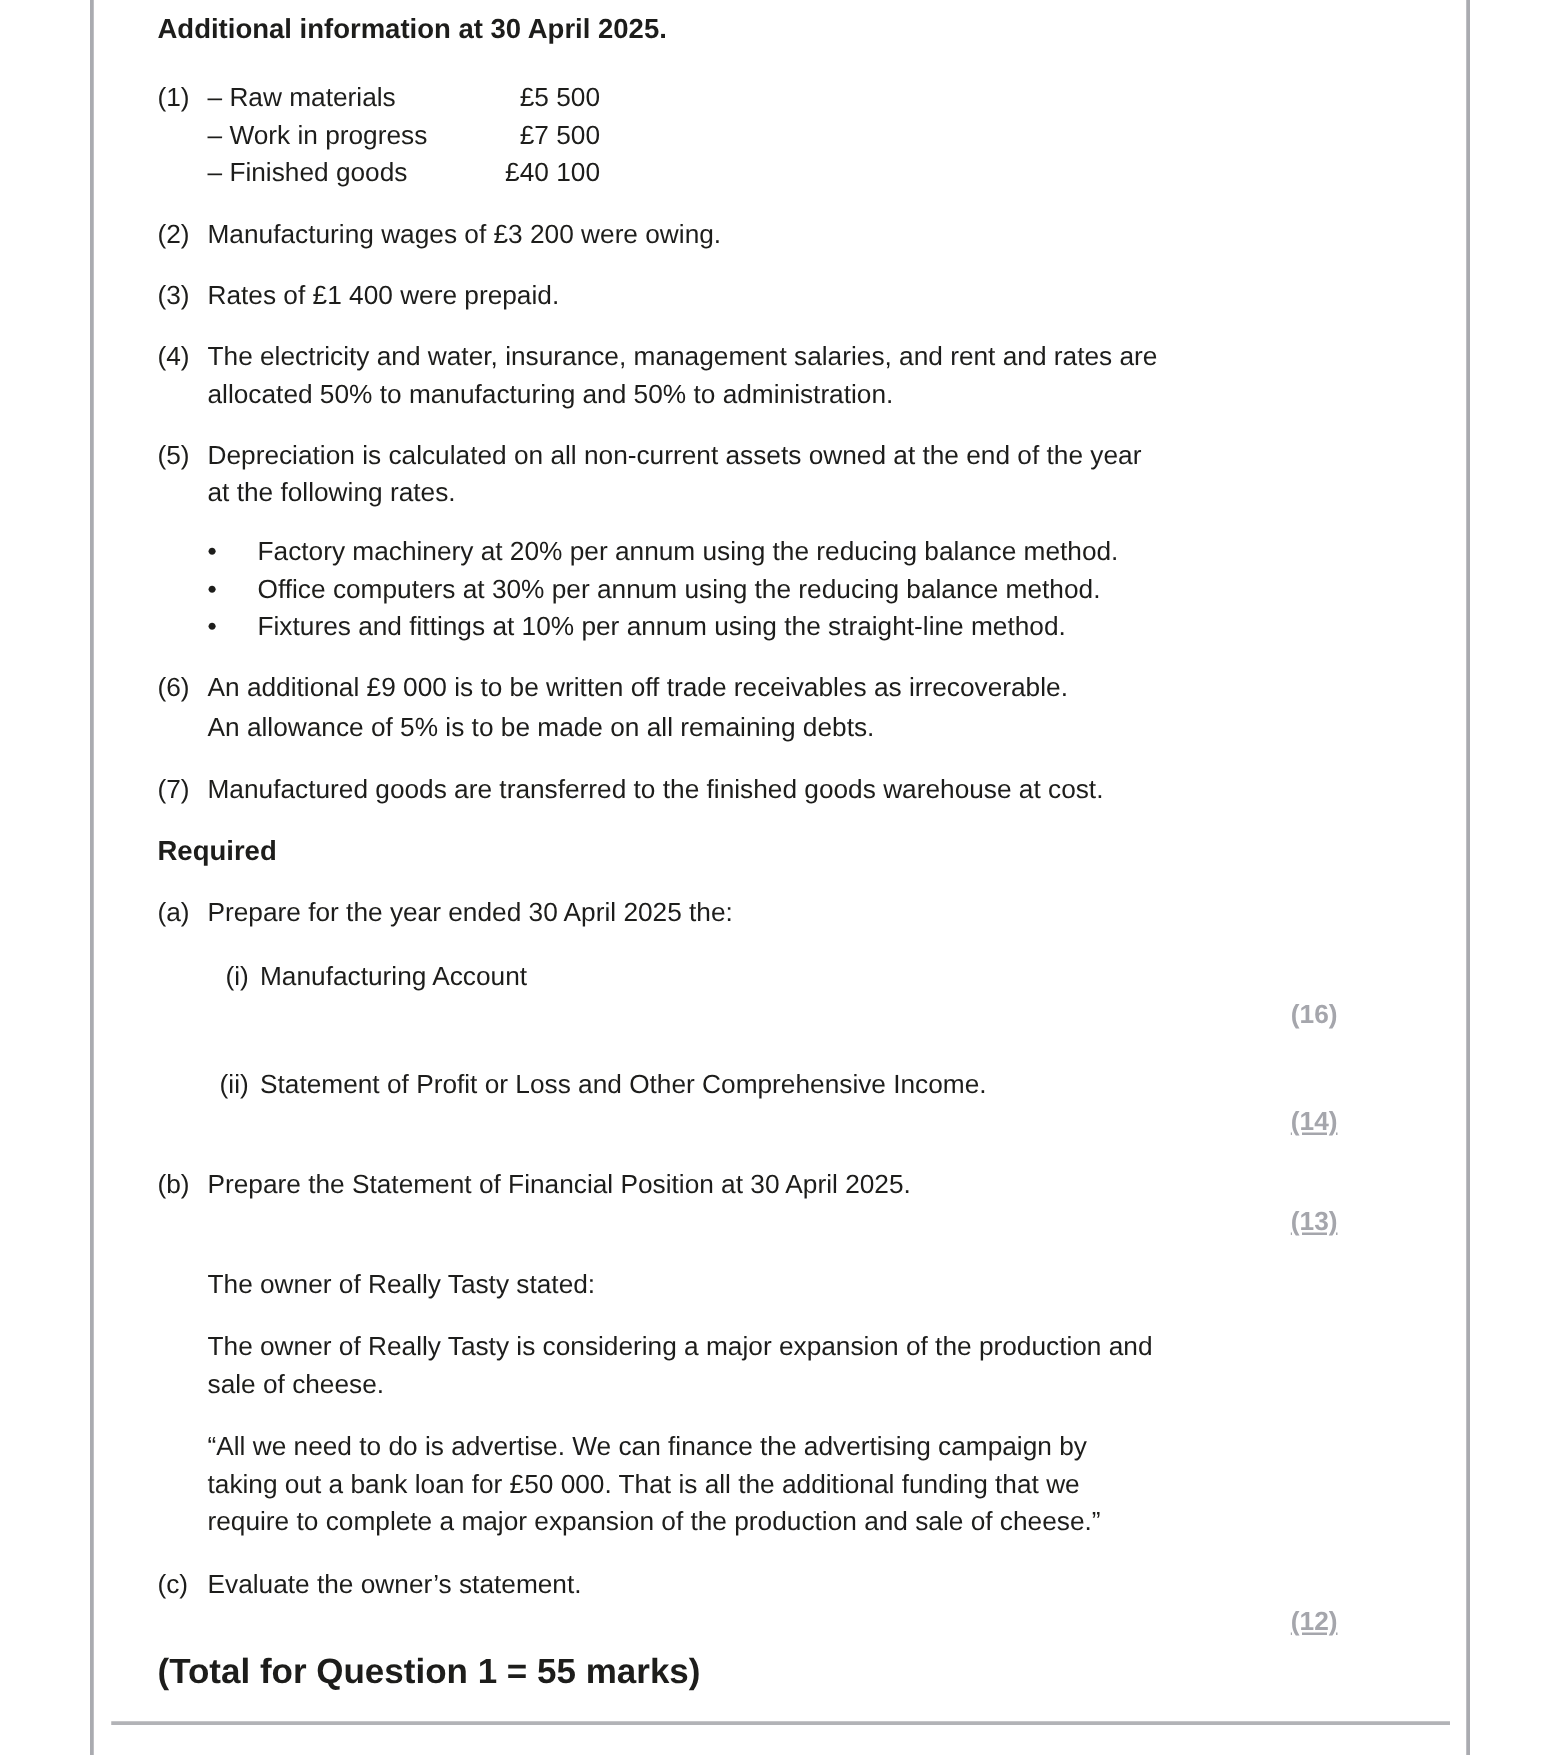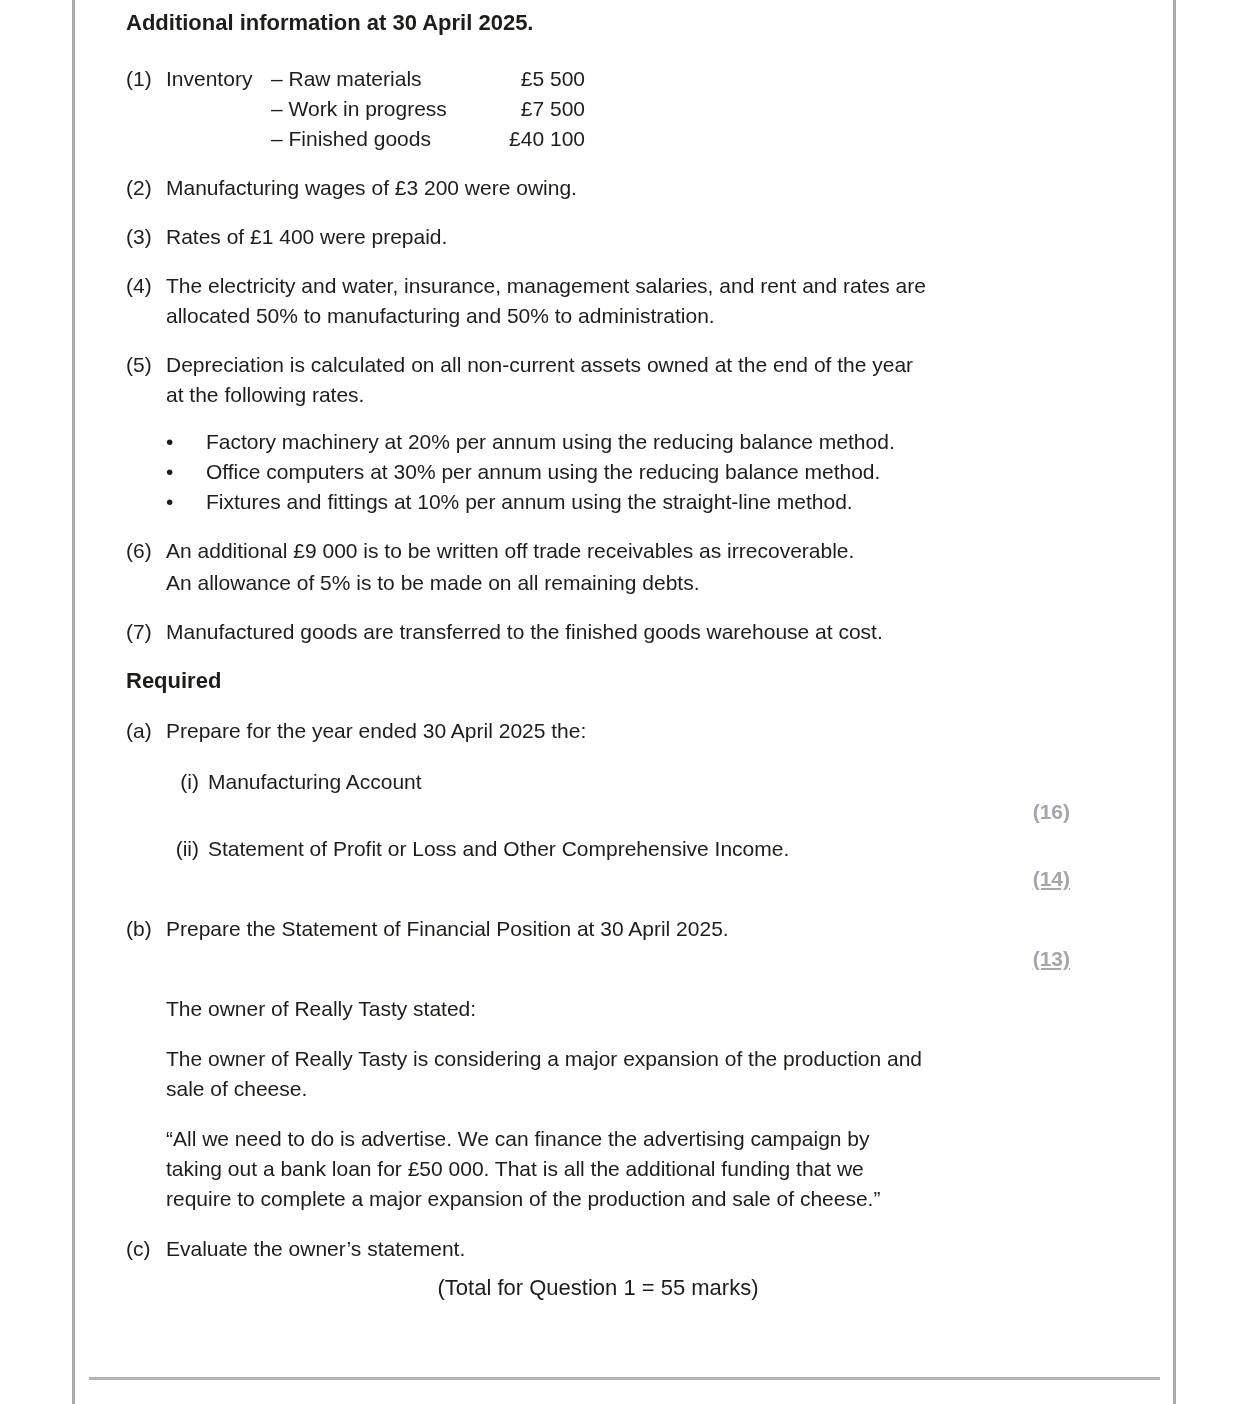--- a/index.html
+++ b/index.html
@@ -44,46 +44,45 @@
   .bullet-dot { flex:0 0 40px; }
   .note-para2 { margin-top:2px; }
   .required { font-size:22px; font-weight:bold; margin:0 0 20px 0; }
   .task { display:flex; margin-bottom:20px; }
   .task-num { flex:0 0 40px; }
   .task-body { flex:1; }
   .subtask { display:flex; margin-top:21px; }
   .sub-num { flex:0 0 42px; text-align:right; padding-right:9px; }
   .marks {
     text-align:right; font-weight:bold;
-    color:#a5a6ac; margin-bottom:7px;
+    color:#a5a6ac; margin-bottom:26px;
   }
   .marks-last { margin-bottom:0;text-decoration:underline; }
   .b-para { margin-top:20px; }
   .total-line {
-    text-align:center; font-weight:normal; font-size:22px;
+    text-align:left; font-weight:bold; font-size:28px;
     margin-top:9px;
   }
 </style>
 </head>
 <body>
 
 <div class="page">
   <div class="border-v border-left"></div>
   <div class="border-v border-right"></div>
   <div class="bottom-rule"></div>
 
   <div class="content">
 
     <div class="heading">Additional information at 30 April 2025.</div>
 
     <div class="note">
       <span class="note-num">(1)</span>
       <div class="note-body">
         <div class="inv">
-          <span class="inv-label">Inventory</span>
           <div class="inv-rows">
             <div class="inv-row">
               <span>– Raw materials</span>
               <span class="inv-amt">£5 500</span>
             </div>
             <div class="inv-row">
               <span>– Work in progress</span>
               <span class="inv-amt">£7 500</span>
             </div>
             <div class="inv-row">
@@ -176,19 +175,20 @@
         <div class="b-para ml">“All we need to do is advertise. We can finance the advertising campaign by
 taking out a bank loan for £50 000. That is all the additional funding that we
 require to complete a major expansion of the production and sale of cheese.”</div>
       </div>
     </div>
 
     <div class="task" style="margin-bottom:0;">
       <span class="task-num">(c)</span>
       <div class="task-body">
         <div>Evaluate the owner’s statement.</div>
+        <div class="marks marks-last">(12)</div>
       </div>
     </div>
 
     <div class="total-line">(Total for Question 1 = 55 marks)</div>
 
   </div>
 </div>
 
 </body></html>

